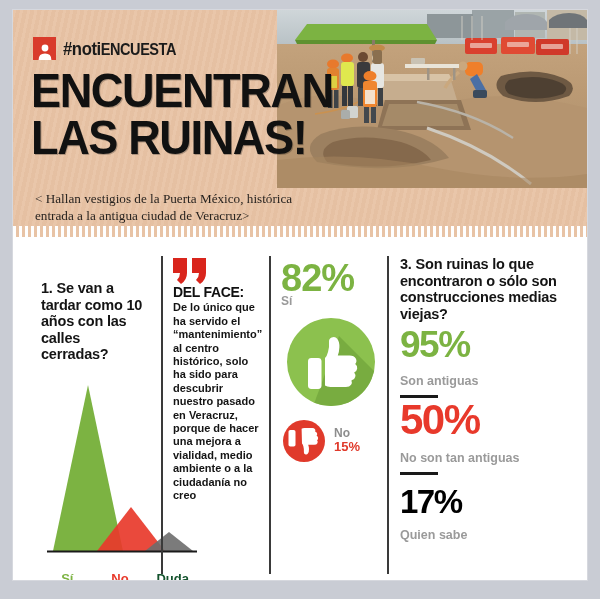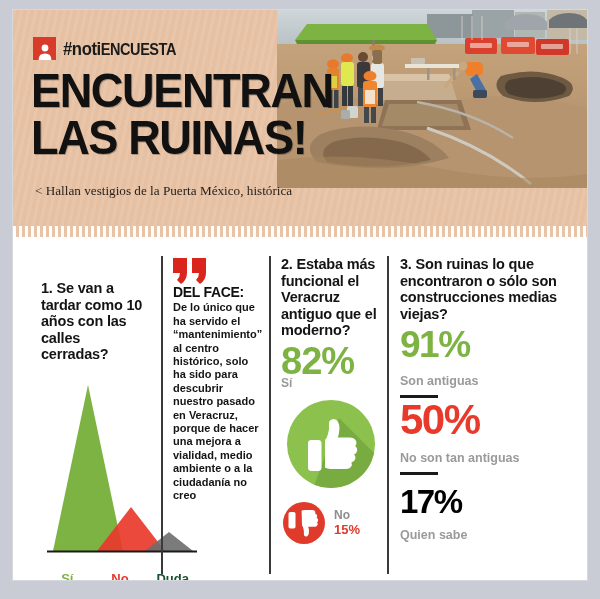--- a/index.html
+++ b/index.html
@@ -79,21 +79,21 @@
     letter-spacing: -1.5px;
     transform: scaleX(0.92);
     transform-origin: left top;
     white-space: nowrap;
     text-shadow: 1px 1px 0 rgba(0,0,0,0.25);
   }
   .headline div { display: block; }
 
   .subhead {
     position: absolute;
-    left: 22px; top: 172px;
+    left: 22px; top: 180px;
     width: 290px;
     color: #231f1c;
     font-family: "Liberation Serif", serif;
     font-size: 13.2px;
     line-height: 1.32;
   }
 
   
   .tear {
     position: absolute;
@@ -352,20 +352,21 @@
       <span class="hashtag-text"><span class="lower">#noti</span><span class="upper">ENCUESTA</span></span>
     </div>
 
     <div class="headline">
       <div>ENCUENTRAN</div>
       <div>LAS RUINAS!</div>
     </div>
 
     <div class="subhead">
       <div>&lt; Hallan vestigios de la Puerta México, histórica</div>
+      <div>entrada a la antigua ciudad de Veracruz&gt;</div>
     </div>
 
     <div class="tear"></div>
     <div class="tear-cover"></div>
   </div>
 
   <div class="panels">
 
     <div class="panel panel1">
       <div class="q-title">1. Se van a tardar como 10 años con las calles cerradas?</div>
@@ -401,21 +402,20 @@
         <svg viewBox="0 0 34 26">
           <path d="M0 0 h14 v15 q0 7 -6 11 l-4 -4 q3 -3 3 -7 h-7 z" fill="#d9251c"></path>
           <path d="M19 0 h14 v15 q0 7 -6 11 l-4 -4 q3 -3 3 -7 h-7 z" fill="#d9251c"></path>
         </svg>
       </div>
       <div class="delface-label">DEL FACE:</div>
       <div class="delface-body">De lo único que ha servido el “mantenimiento” al centro histórico, solo ha sido para descubrir nuestro pasado en Veracruz, porque de hacer una mejora a vialidad, medio ambiente o a la ciudadanía no creo</div>
     </div>
 
     <div class="panel panel3">
-      <div class="q-title">2. Estaba más funcional el Veracruz antiguo que el moderno?</div>
       <div class="big-pct p3-pct">82%</div>
       <div class="p3-sub">Sí</div>
 
       <div class="thumb-up">
         <svg viewBox="0 0 100 100">
           <defs>
             <clipPath id="upclip">
                 <circle cx="50" cy="50" r="44"></circle>
               </clipPath>
           </defs>
@@ -444,21 +444,21 @@
           <div class="td-no">No</div>
           <div class="td-pct">15%</div>
         </span>
       </div>
     </div>
 
     <div class="panel panel4">
       <div class="q-title">3. Son ruinas lo que encontraron o sólo son construcciones medias viejas?</div>
 
       <div class="stat">
-        <div class="stat-pct s1">91%</div>
+        <div class="stat-pct s1">95%</div>
         <div class="stat-label">Son antiguas</div>
       </div>
 
       <div class="rule"></div>
 
       <div class="stat">
         <div class="stat-pct s2">50%</div>
         <div class="stat-label">No son tan antiguas</div>
       </div>
 

